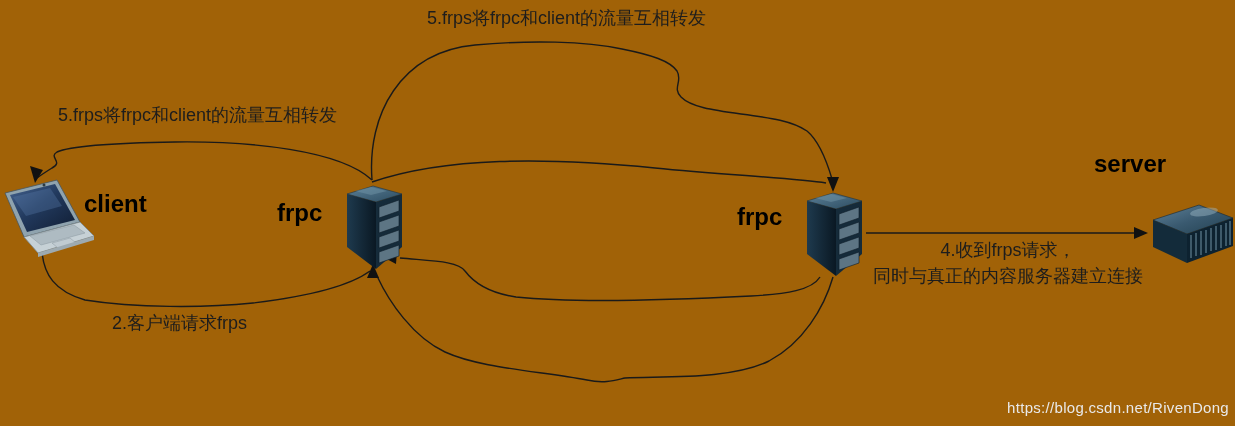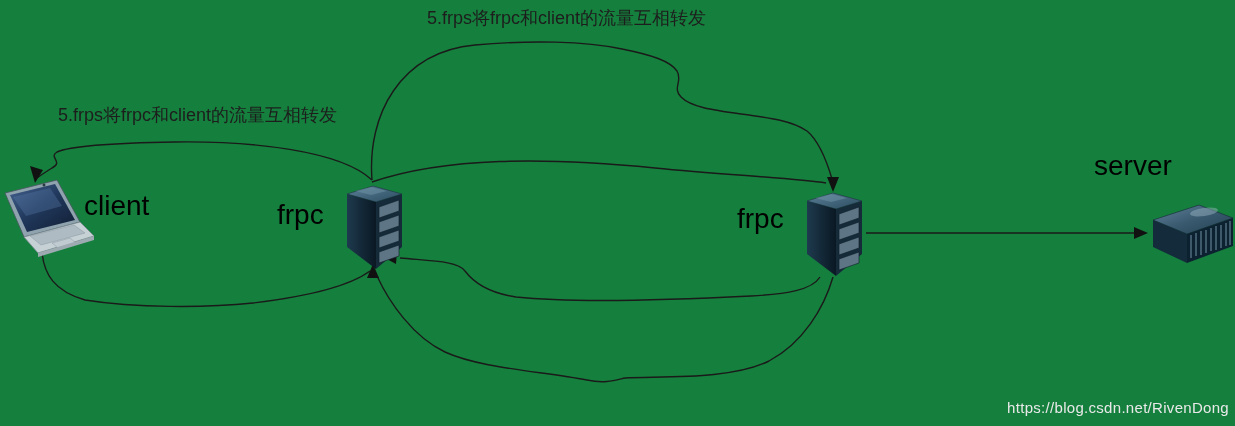--- a/index.html
+++ b/index.html
@@ -1,35 +1,35 @@
 <!DOCTYPE html>
 <html><head>
 <meta charset="utf-8">
 <style>
   html,body{margin:0;padding:0;background:#ffffff;}
   .stage{
     position:relative;
     width:1235px;height:426px;
-    background:#15803d;
+    background:#a16207;
     font-family:"Liberation Sans","DejaVu Sans",sans-serif;
     overflow:hidden;
   }
   .stage svg{position:absolute;left:0;top:0;}
   .lbl{
     position:absolute;
     color:#1d1d1d;
     font-size:18px;
     white-space:nowrap;
     line-height:24px;
   }
   .node-lbl{
     position:absolute;
     color:#000000;
-    font-weight:normal;
-    font-size:28px;
+    font-weight:bold;
+    font-size:24px;
     white-space:nowrap;
   }
   .lbl-two-line{
     position:absolute;
     color:#1d1d1d;
     font-size:18px;
     line-height:26px;
     text-align:center;
     width:312px;
     white-space:nowrap;
@@ -160,18 +160,23 @@
 
 
   <div class="node-lbl" style="left:84px;top:190px">client</div>
 
   <div class="node-lbl" style="left:277px;top:199px">frpc</div>
 
   <div class="node-lbl" style="left:737px;top:203px">frpc</div>
 
   <div class="node-lbl" style="left:1094px;top:150px">server</div>
 
+  <div class="lbl-two-line" style="left:852px;top:237px">
+    <div>4.收到frps请求，</div>
+    <div>同时与真正的内容服务器建立连接</div>
+  </div>
 
+  <div class="lbl" style="left:112px;top:311px">2.客户端请求frps</div>
 
 
 
   <div class="watermark">https://blog.csdn.net/RivenDong</div>
 </div>
 
 </body></html>

